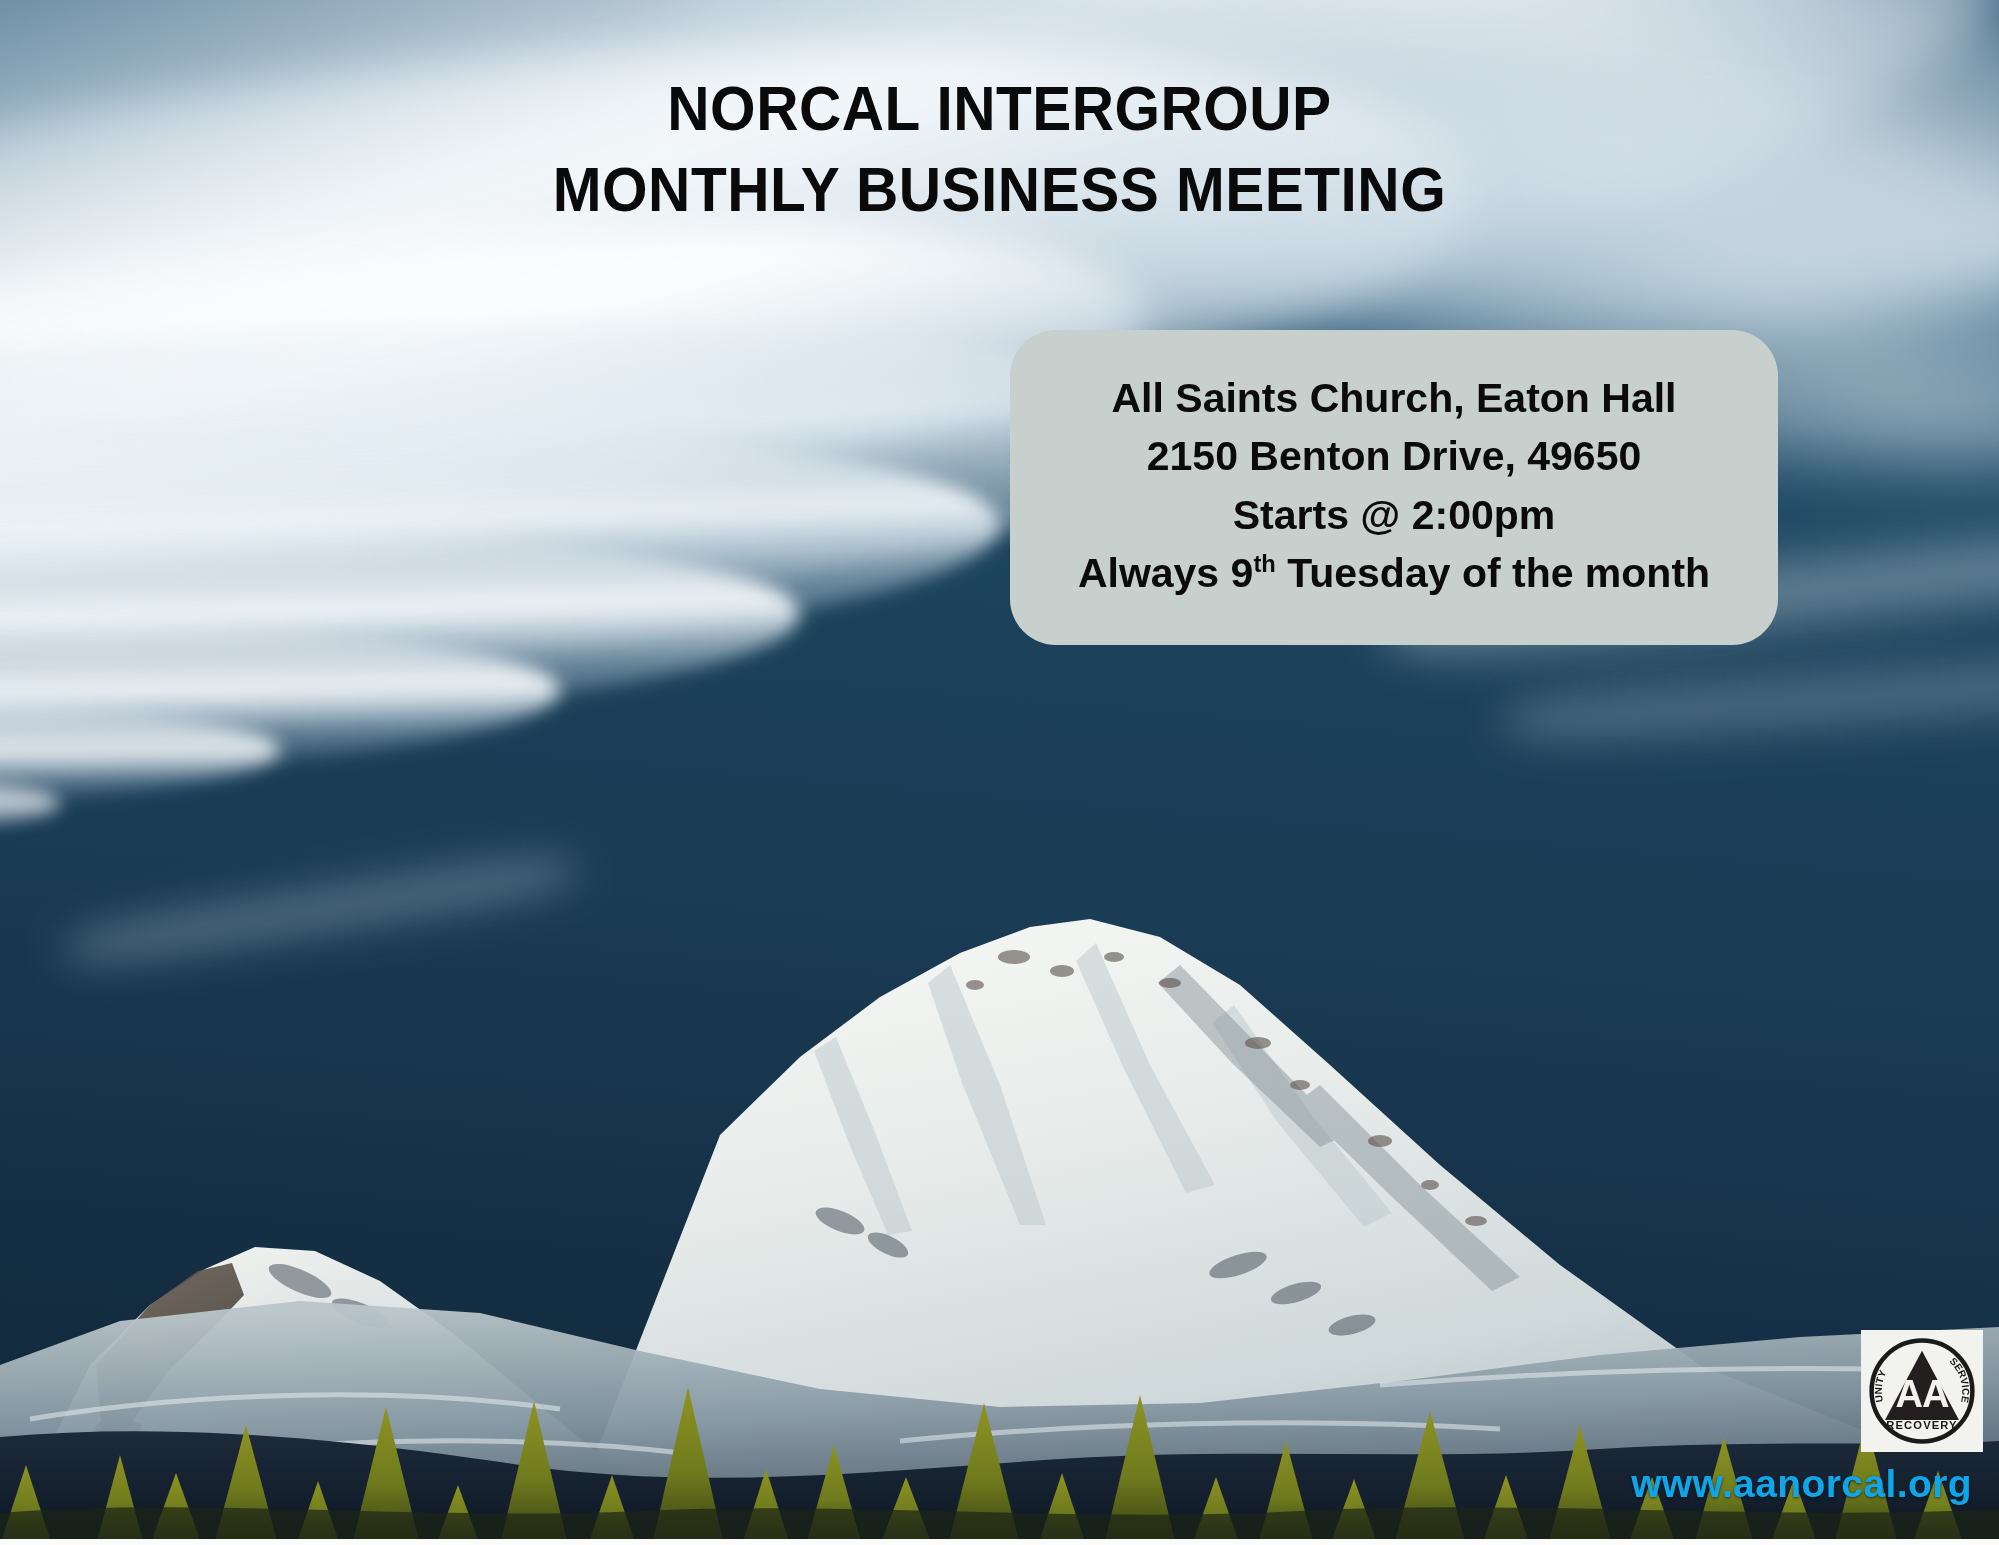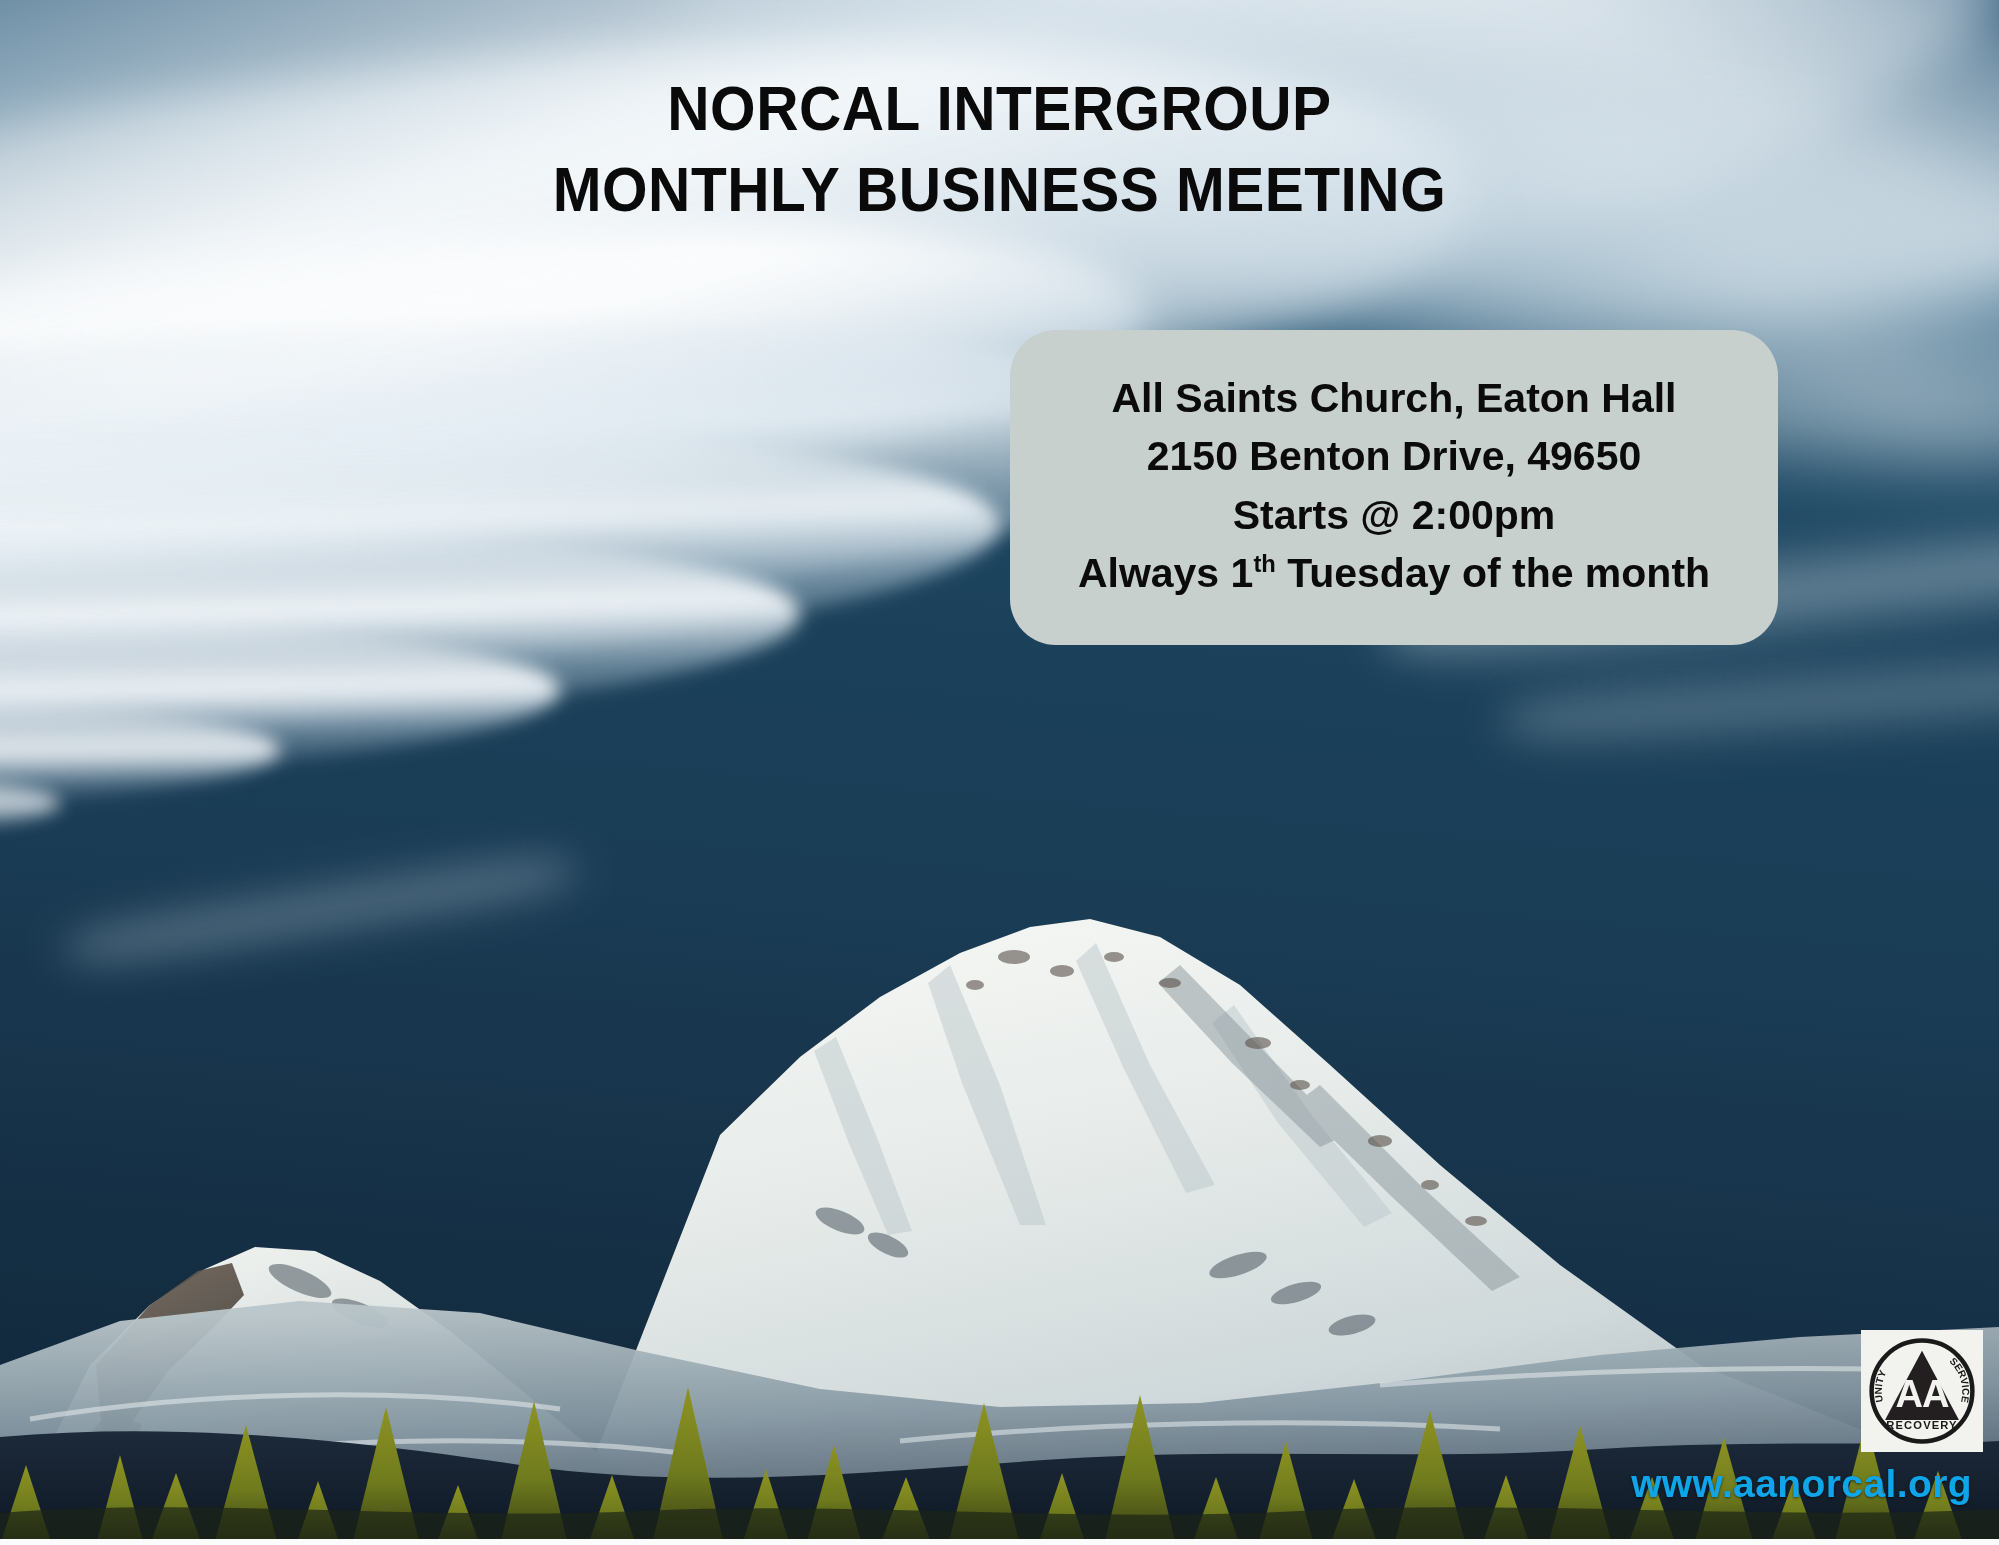--- a/index.html
+++ b/index.html
@@ -307,21 +307,21 @@
 
   <div class="title">
     <div>NORCAL INTERGROUP</div>
     <div>MONTHLY BUSINESS MEETING</div>
   </div>
 
   <div class="infocard">
     <div class="line">All Saints Church, Eaton Hall</div>
     <div class="line">2150 Benton Drive, 49650</div>
     <div class="line">Starts @ 2:00pm</div>
-    <div class="line"><span>Always 1</span><sup>th</sup><span> Tuesday of the month</span></div>
+    <div class="line"><span>Always 9</span><sup>th</sup><span> Tuesday of the month</span></div>
   </div>
 
   <div class="aalogo">
     <svg viewBox="0 0 100 100">
       <circle cx="50" cy="50" r="45" fill="none" stroke="#1a1a1a" stroke-width="4"></circle>
       <path d="M50,14 L83,76 L17,76 Z" fill="#231f20"></path>
       <text x="50" y="64" text-anchor="middle" font-family="'Liberation Sans',sans-serif" font-size="34" font-weight="bold" fill="#f2f2ee" letter-spacing="-1">AA</text>
       <path id="arcL" d="M16,62 A36,36 0 0,1 28,22" fill="none"></path>
       <path id="arcR" d="M72,22 A36,36 0 0,1 84,62" fill="none"></path>
       <text font-family="'Liberation Sans',sans-serif" font-size="9" font-weight="bold" fill="#1a1a1a">

